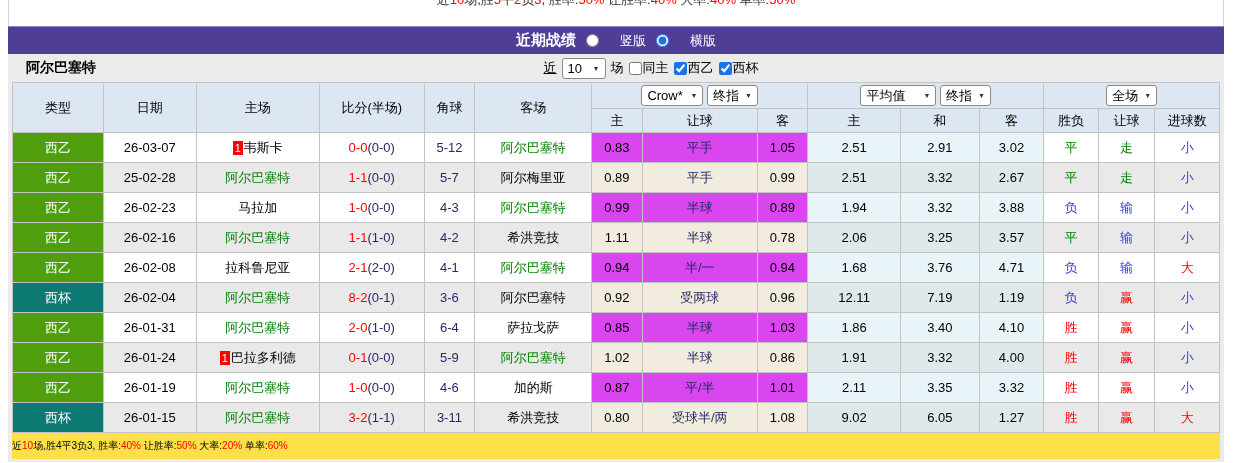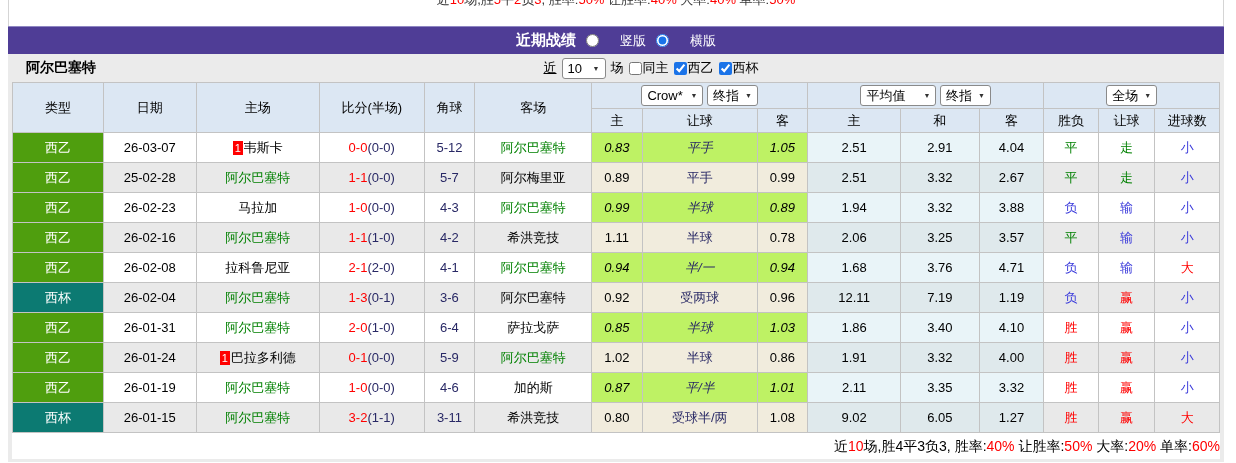--- a/index.html
+++ b/index.html
@@ -26,32 +26,32 @@
   .sel .caret { font-size:7px; color:#333; }
   table { border-collapse:collapse; table-layout:fixed; width:1208px; margin:0 auto;
           background:#fff; font-size:13px;padding-left:44px; }
   th, td { border:1px solid #c3c3c3; text-align:center; padding:0 2px; height:30px;
            overflow:hidden; white-space:nowrap; }
   thead th { background:#dce7f3; font-weight:normal; color:#000; }
   tr.hdr-a th { height:26px; }
   tr.hdr-b th { height:24px; }
   tbody tr.odd td { background:#fff; }
   tbody tr.even td { background:#e9e9e9; }
-  tbody tr.odd td.odds-col { background:#bef264;font-style:italic; }
+  tbody tr.odd td.odds-col { background:#d946ef; }
   tbody tr.even td.odds-col { background:#f1ecdd; }
   tbody tr.odd td.avg-col { background:#e9f4f8; }
   tbody tr.even td.avg-col { background:#dfe9ec; }
   td.t-green { background:#4F9E0E !important; color:#fff; }
   td.t-teal  { background:#0C7A72 !important; color:#fff; }
   .c-red { color:#f00; } .c-green { color:#008000; }
   .c-blue { color:#3B3BDB; } .c-navy { color:#282865; }
   .rank-badge { display:inline-block; background:#f00; color:#fff; font-size:11px;
                 line-height:14px; padding:0 2px; margin-right:1px; }
-  .footer-bar { width:1208px; margin:0 auto; background:#ffffff; text-align:right;
-                font-size:14px; height:26px; line-height:26px; }
+  .footer-bar { width:1208px; margin:0 auto; background:#fde047; text-align:left;
+                font-size:10px; height:26px; line-height:26px; }
 </style>
 </head>
 <body>
 
 <div class="page">
 
   <div class="top-strip">
     <div class="clipped-line"><span>近</span><span class="c-red">10</span><span>场,胜</span><span class="c-red">5</span><span>平</span><span class="c-red">2</span><span>负</span><span class="c-red">3</span><span>, 胜率:</span><span class="c-red">50%</span><span> 让胜率:</span><span class="c-red">40%</span><span> 大率:</span><span class="c-red">40%</span><span> 单率:</span><span class="c-red">50%</span></div>
   </div>
 
@@ -164,21 +164,21 @@
             <td>26-03-07</td>
             <td><span class="rank-badge">1</span><span>韦斯卡</span></td>
             <td><span class="c-red">0-0</span><span class="c-navy">(0-0)</span></td>
             <td class="c-navy">5-12</td>
             <td><span class="c-green">阿尔巴塞特</span></td>
             <td class="odds-col">0.83</td>
             <td class="odds-col c-navy">平手</td>
             <td class="odds-col">1.05</td>
             <td class="avg-col">2.51</td>
             <td class="avg-col">2.91</td>
-            <td class="avg-col">4.04</td>
+            <td class="avg-col">3.02</td>
             <td class="c-green">平</td>
             <td class="c-green">走</td>
             <td class="c-blue">小</td>
           </tr>
           <tr class="even">
             <td class="type-cell t-green">西乙</td>
             <td>25-02-28</td>
             <td><span class="c-green">阿尔巴塞特</span></td>
             <td><span class="c-red">1-1</span><span class="c-navy">(0-0)</span></td>
             <td class="c-navy">5-7</td>
@@ -241,21 +241,21 @@
             <td class="avg-col">3.76</td>
             <td class="avg-col">4.71</td>
             <td class="c-blue">负</td>
             <td class="c-blue">输</td>
             <td class="c-red">大</td>
           </tr>
           <tr class="even">
             <td class="type-cell t-teal">西杯</td>
             <td>26-02-04</td>
             <td><span class="c-green">阿尔巴塞特</span></td>
-            <td><span class="c-red">1-3</span><span class="c-navy">(0-1)</span></td>
+            <td><span class="c-red">8-2</span><span class="c-navy">(0-1)</span></td>
             <td class="c-navy">3-6</td>
             <td><span>阿尔巴塞特</span></td>
             <td class="odds-col">0.92</td>
             <td class="odds-col c-navy">受两球</td>
             <td class="odds-col">0.96</td>
             <td class="avg-col">12.11</td>
             <td class="avg-col">7.19</td>
             <td class="avg-col">1.19</td>
             <td class="c-blue">负</td>
             <td class="c-red">赢</td>

